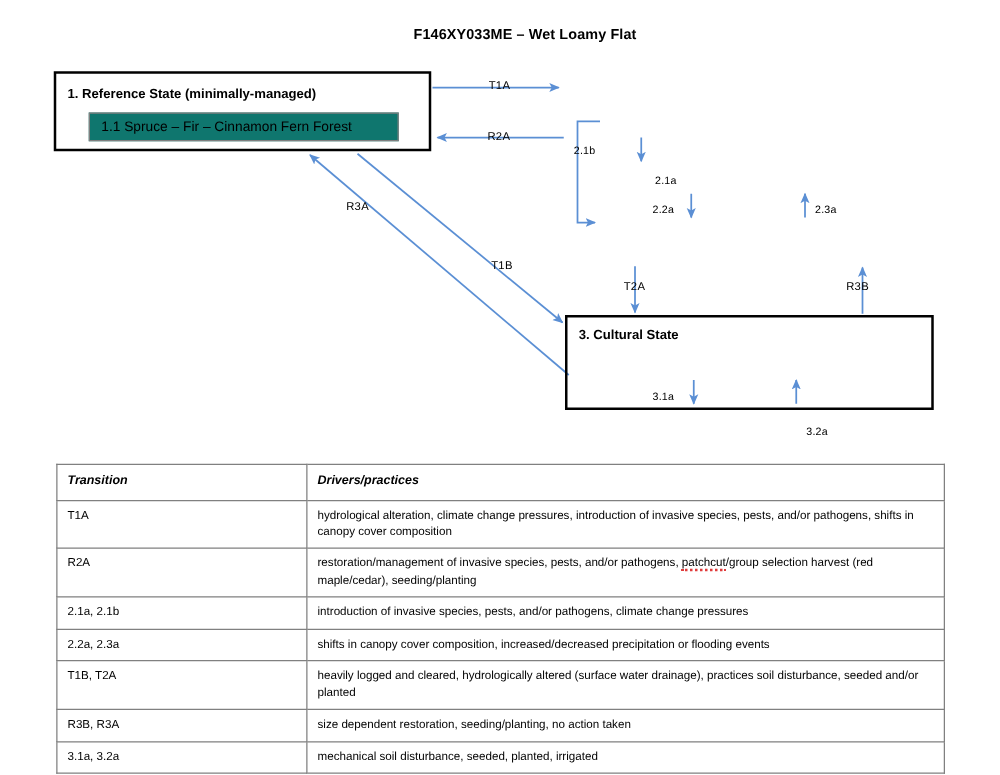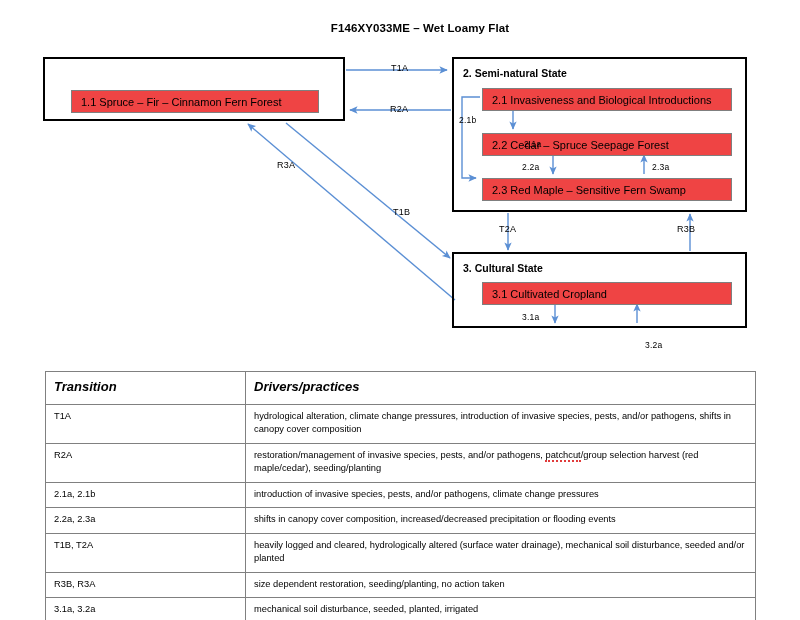--- a/index.html
+++ b/index.html
@@ -56,21 +56,21 @@
   }
   .state-title {
     position: absolute;
     font-size: 10.5px;
     font-weight: bold;
     white-space: nowrap;
   }
   .sub-box {
     position: absolute;
     border: 1px solid #7f7f7f;
-    background: #ef4444;
+    background: #0f766e;
     box-sizing: border-box;
     display: flex;
     align-items: center;
   }
   .sub-box span {
     font-size: 11px;
     padding-left: 9px;
     white-space: nowrap;
     color: #000000;
   }
@@ -129,21 +129,21 @@
     vertical-align: top;
     padding: 5px 8px 6px 8px;
     font-size: 9.3px;
     line-height: 1.45;
     color: #000;
   }
   #trans-table td.col-a { width: 183px; }
   #trans-table thead td {
     font-weight: bold;
     font-style: italic;
-    font-size: 13px;
+    font-size: 10px;
     padding-top: 6px;
     padding-bottom: 7px;
   }
   #trans-table tbody td { font-style: normal; }
   .misspelled {
     border-bottom: 2px dotted #e03b3b;
     padding-bottom: 0px;
   }
 </style>
 </head>
@@ -205,43 +205,29 @@
       <g>
         <path d="M555,304 L555,323" stroke="#5b8fd4" stroke-width="1.4" fill="none" marker-end="url(#ah)"></path>
       </g>
 
       <g>
         <path d="M637,323 L637,304" stroke="#5b8fd4" stroke-width="1.4" fill="none" marker-end="url(#ah)"></path>
       </g>
     </svg>
 
     <div class="state-box" id="state-1">
+      <div class="state-title" id="state-1-title">1.  Reference State (minimally-managed)</div>
       <div class="sub-box" id="box-1-1">
         <span>1.1  Spruce – Fir – Cinnamon Fern Forest</span>
       </div>
     </div>
 
-    <div class="state-box" id="state-2">
-      <div class="state-title" id="state-2-title">2.  Semi-natural State</div>
-      <div class="sub-box" id="box-2-1">
-        <span>2.1  Invasiveness and Biological Introductions</span>
-      </div>
-      <div class="sub-box" id="box-2-2">
-        <span>2.2  Cedar – Spruce Seepage Forest</span>
-      </div>
-      <div class="sub-box" id="box-2-3">
-        <span>2.3  Red Maple – Sensitive Fern Swamp</span>
-      </div>
-    </div>
 
     <div class="state-box" id="state-3">
       <div class="state-title" id="state-3-title">3.  Cultural State</div>
-      <div class="sub-box" id="box-3-1">
-        <span>3.1  Cultivated Cropland</span>
-      </div>
     </div>
 
     <div class="arrow-label big" id="lbl-t1a">T1A</div>
     <div class="arrow-label big" id="lbl-r2a">R2A</div>
     <div class="arrow-label big" id="lbl-r3a">R3A</div>
     <div class="arrow-label big" id="lbl-t1b">T1B</div>
     <div class="arrow-label big" id="lbl-t2a">T2A</div>
     <div class="arrow-label big" id="lbl-r3b">R3B</div>
     <div class="arrow-label" id="lbl-21b">2.1b</div>
     <div class="arrow-label" id="lbl-21a">2.1a</div>
@@ -270,21 +256,21 @@
       <tr>
         <td class="col-a">2.1a, 2.1b</td>
         <td>introduction of invasive species, pests, and/or pathogens, climate change pressures</td>
       </tr>
       <tr>
         <td class="col-a">2.2a, 2.3a</td>
         <td>shifts in canopy cover composition, increased/decreased precipitation or flooding events</td>
       </tr>
       <tr>
         <td class="col-a">T1B, T2A</td>
-        <td>heavily logged and cleared, hydrologically altered (surface water drainage), mechanical soil disturbance, seeded and/or planted</td>
+        <td>heavily logged and cleared, hydrologically altered (surface water drainage), practices soil disturbance, seeded and/or planted</td>
       </tr>
       <tr>
         <td class="col-a">R3B, R3A</td>
         <td>size dependent restoration, seeding/planting, no action taken</td>
       </tr>
       <tr>
         <td class="col-a">3.1a, 3.2a</td>
         <td>mechanical soil disturbance, seeded, planted, irrigated</td>
       </tr>
     </tbody>

